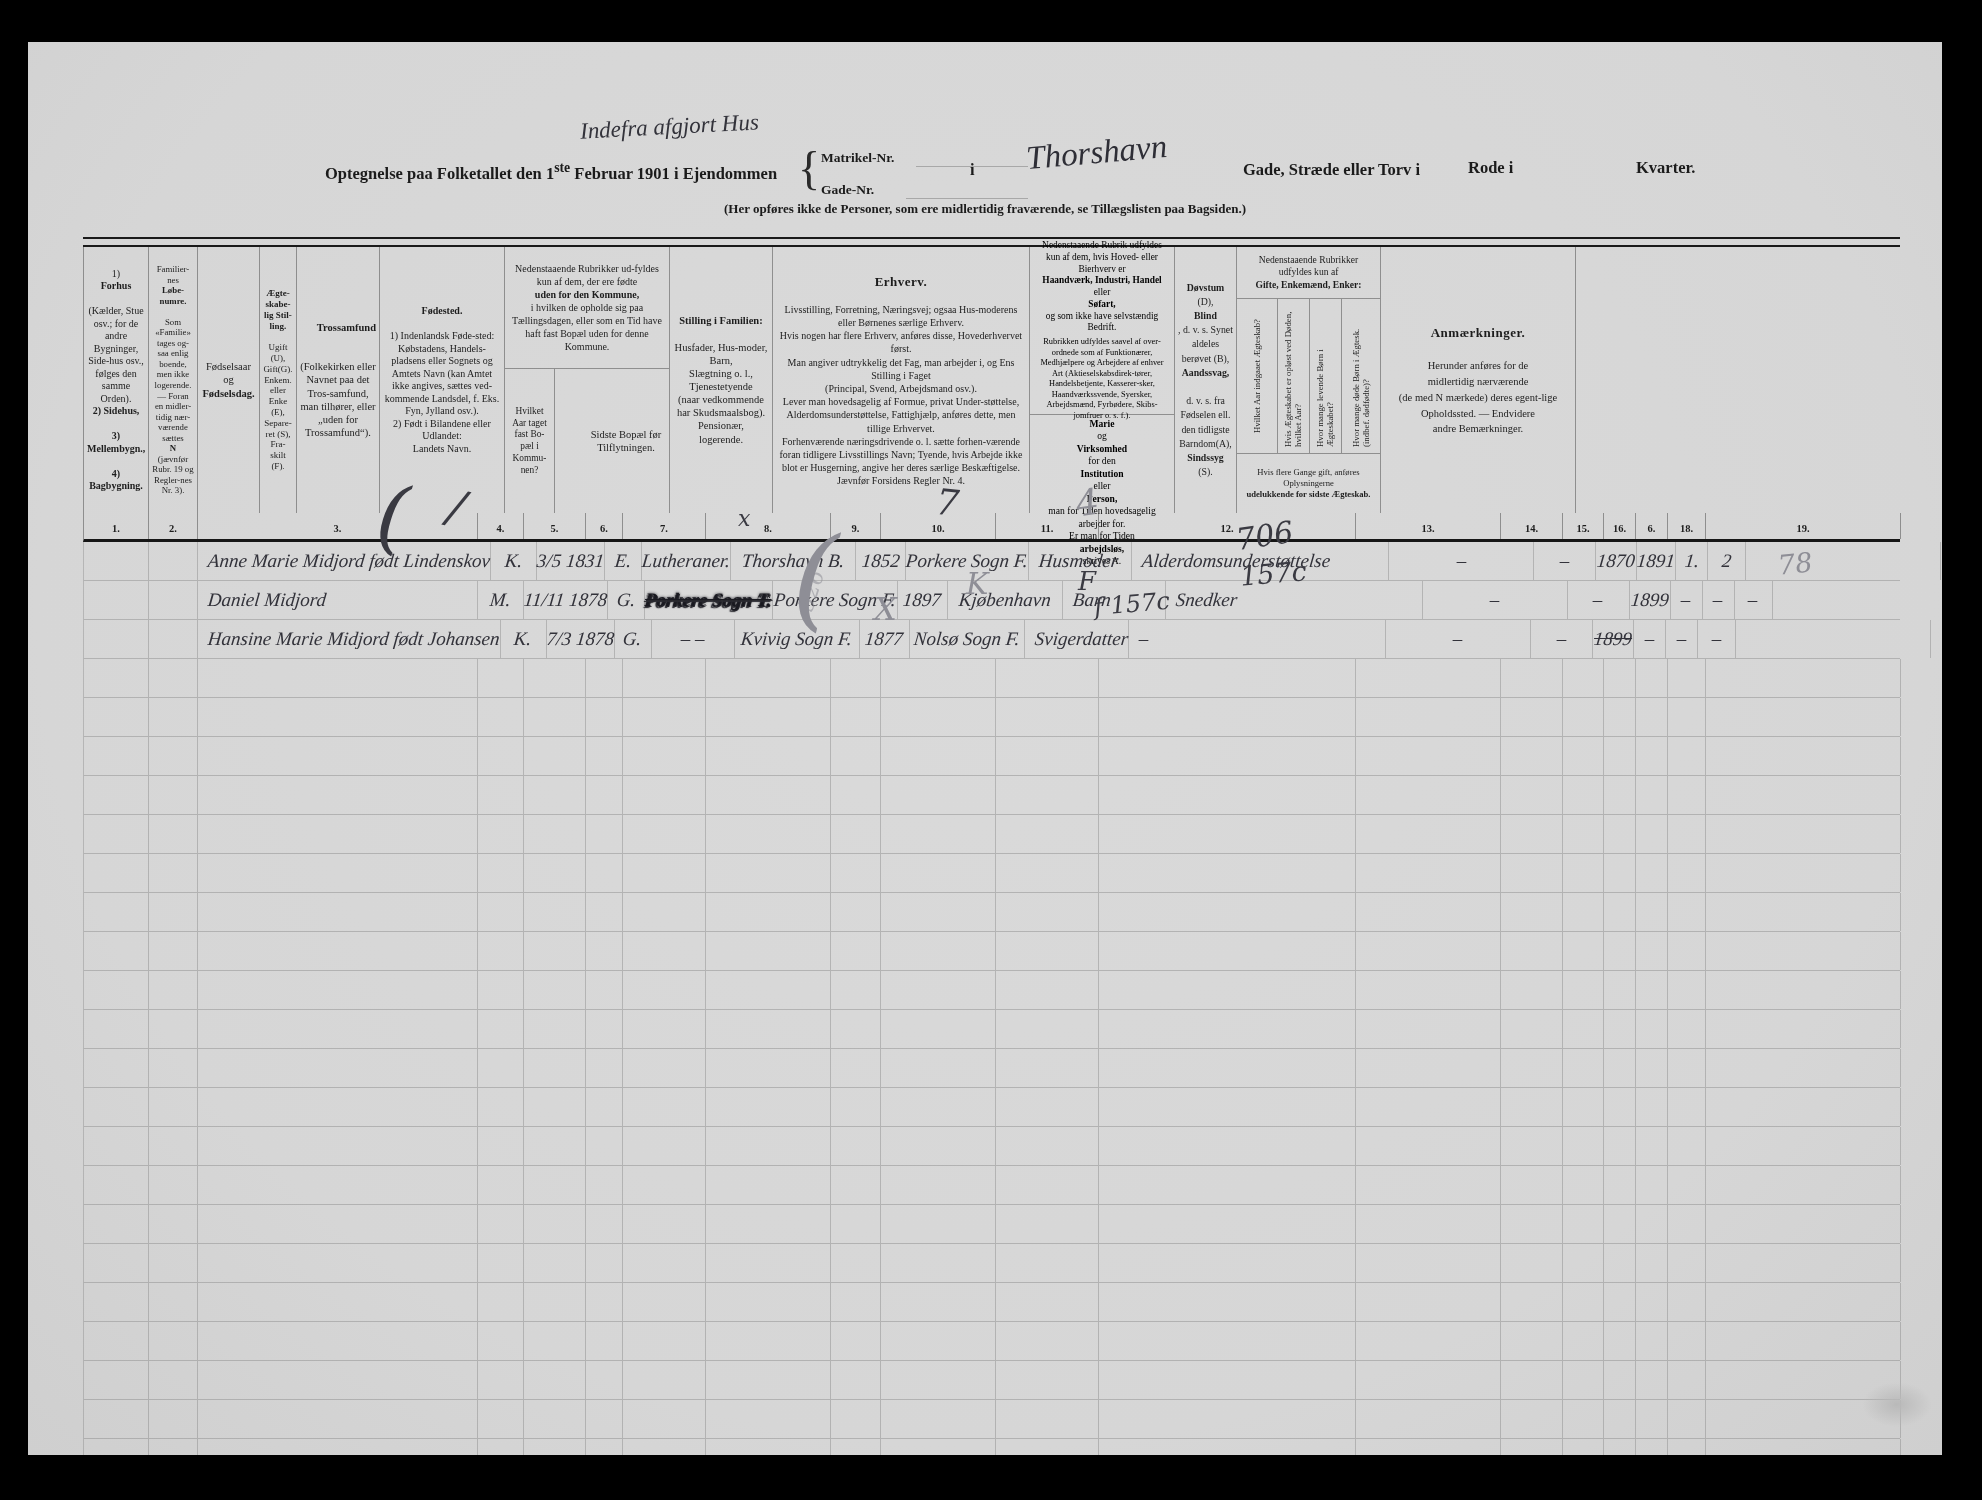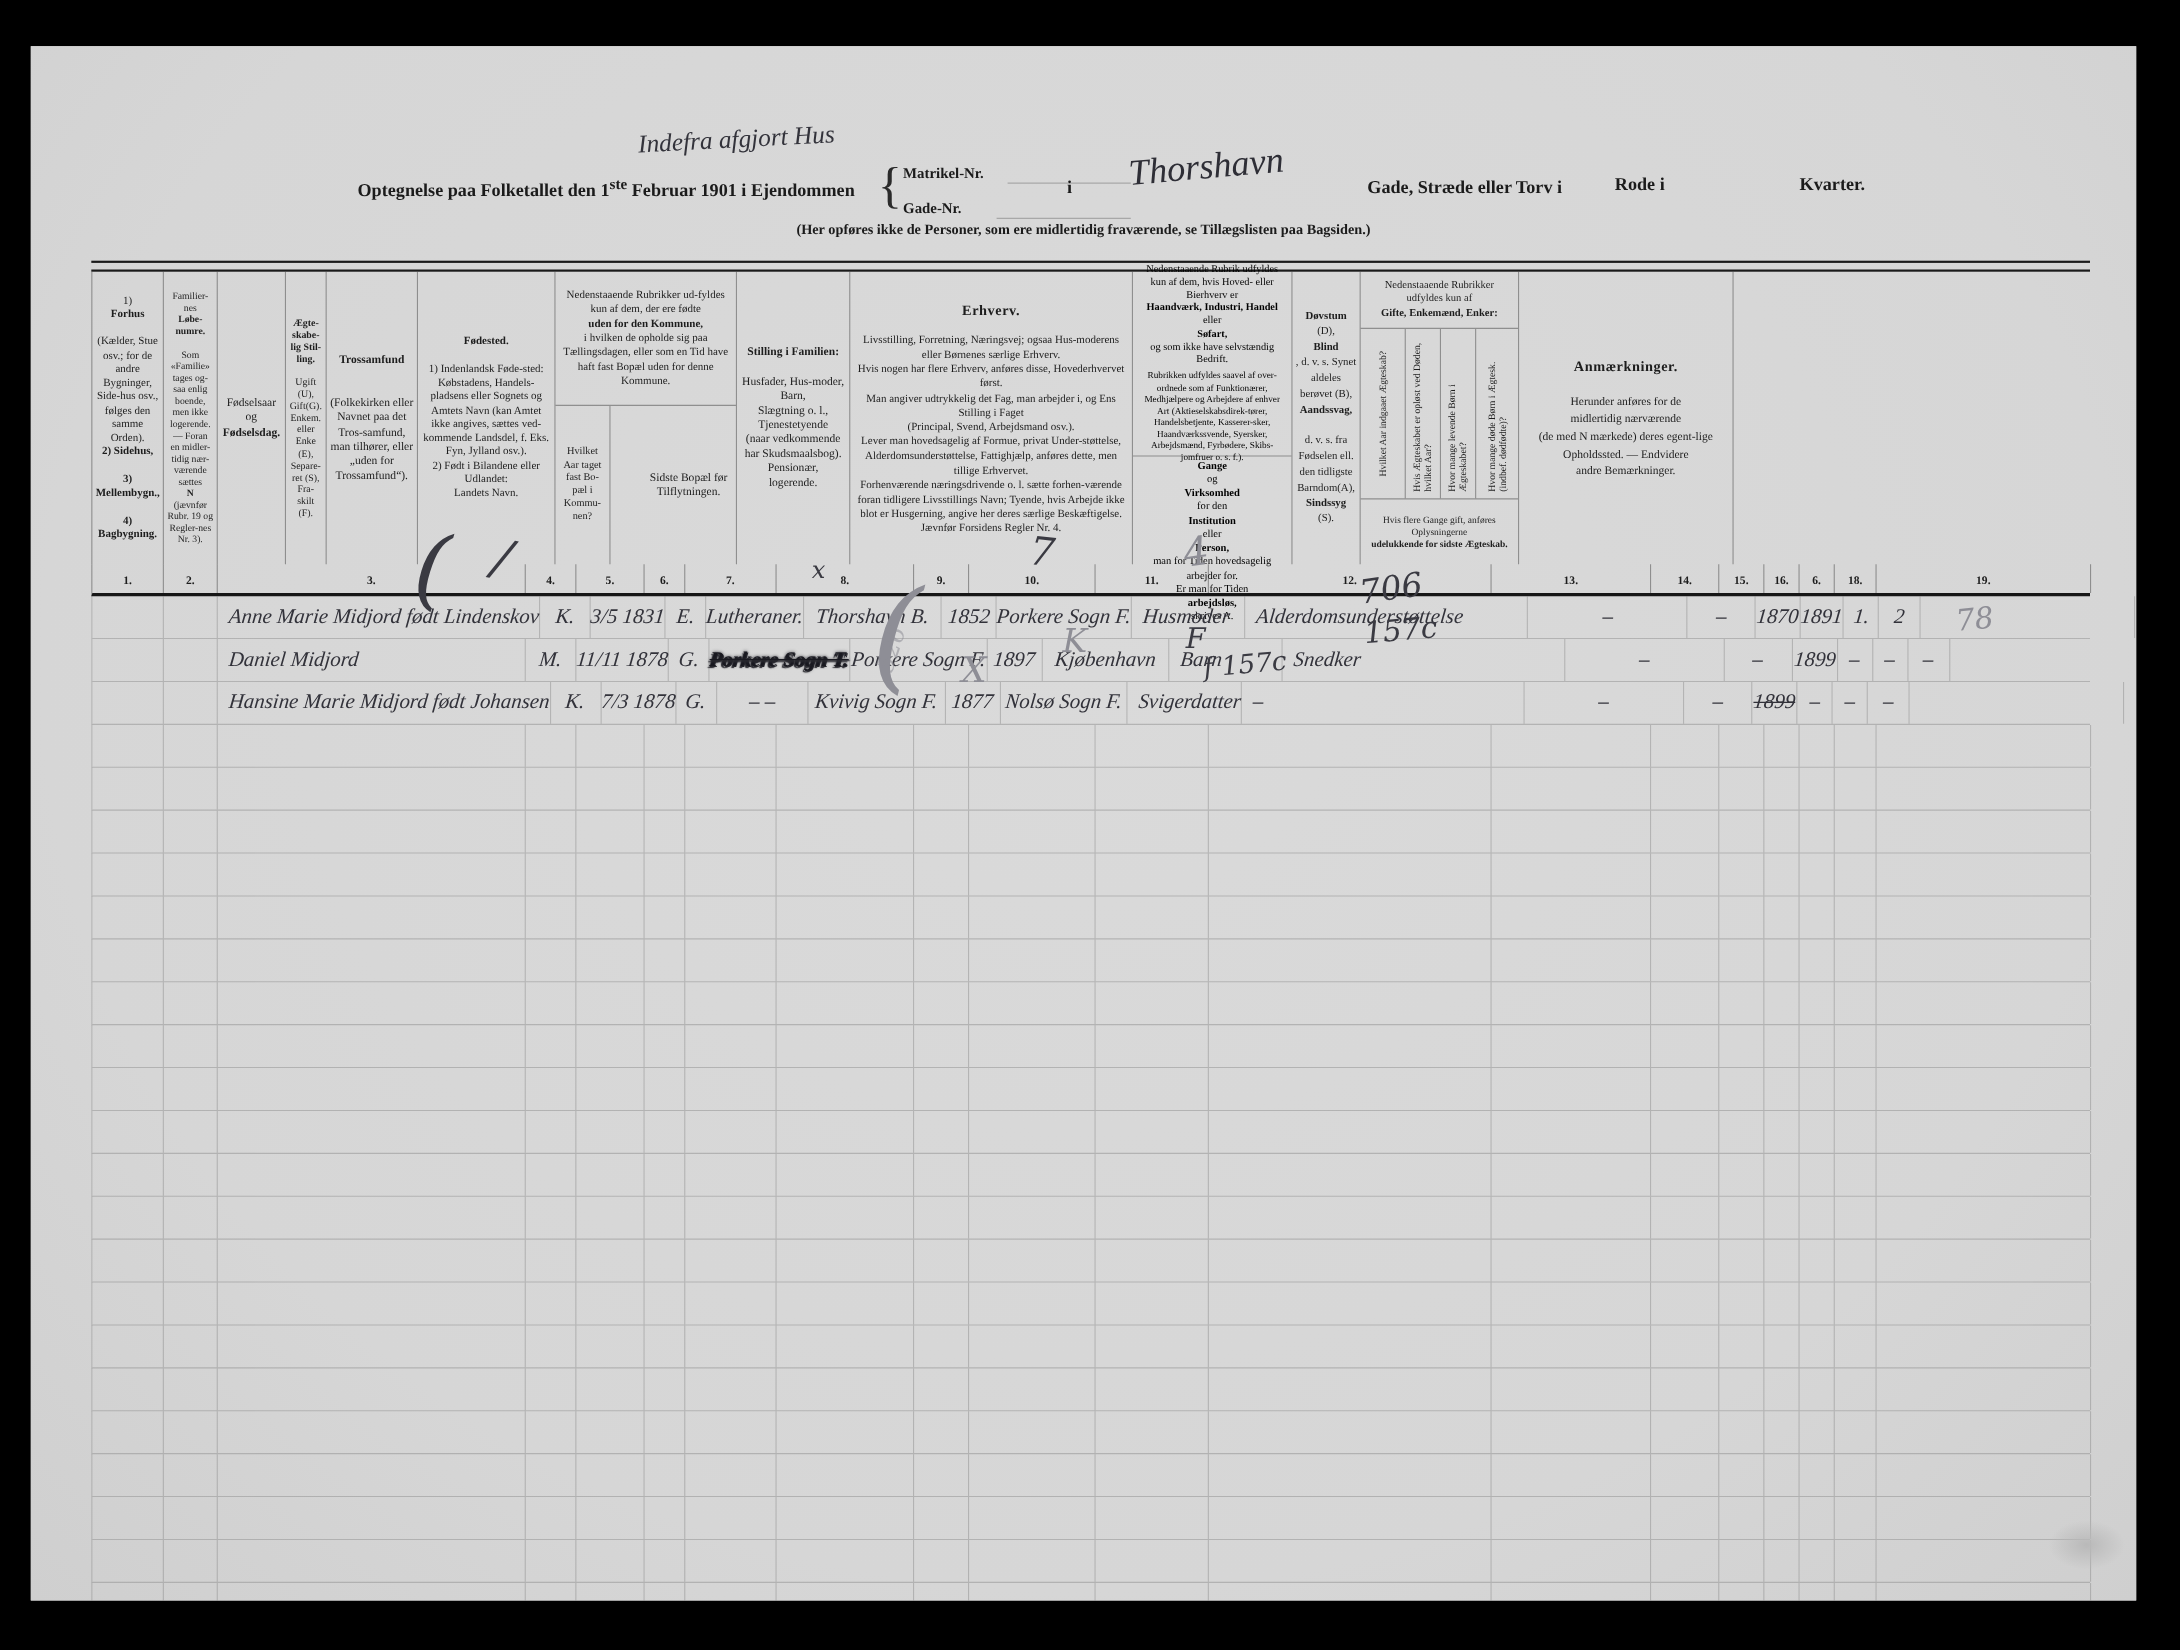--- a/index.html
+++ b/index.html
@@ -95,34 +95,34 @@
   <div class="fh b" style="left:1608px;top:116px;font-size:16.5px;">Kvarter.</div>
   <div class="fh b" style="left:0;top:159px;width:1914px;text-align:center;font-size:13px;">(Her opføres ikke de Personer, som ere midlertidig fraværende, se Tillægslisten paa Bagsiden.)</div>
 
   <div id="census-table">
     <div class="dbl"></div>
     <div class="hrow" id="hdr">
         <div class="hc hc-1" style="flex: 0 0 65px;">1) <b>Forhus</b><br>(Kælder, Stue osv.; for de andre Bygninger, Side-hus osv., følges den samme Orden).<br><b>2) Sidehus,</b><br><b>3) Mellembygn.,</b><br><b>4) Bagbygning.</b></div>
         <div class="hc hc-2" style="flex: 0 0 49px;">Familier-nes <b>Løbe-numre.</b><br>Som «Familie» tages og-saa enlig boende, men ikke logerende. — Foran en midler-tidig nær-værende sættes <b>N</b> (jævnfør Rubr. 19 og Regler-nes Nr. 3).</div>
         <div class="hc hc-5" style="flex: 0 0 62px;">Fødselsaar<br>og<br><b>Fødselsdag.</b></div>
         <div class="hc hc-6" style="flex: 0 0 37px;"><b>Ægte-<br>skabe-<br>lig Stil-<br>ling.</b><br>Ugift<br>(U),<br>Gift(G).<br>Enkem.<br>eller<br>Enke<br>(E),<br>Separe-<br>ret (S),<br>Fra-<br>skilt<br>(F).</div>
-        <div class="hc hc-7" style="flex: 0 0 83px;"><b>Trossamfund</b><br><br>(Folkekirken eller Navnet paa det Tros-samfund, man tilhører, eller „uden for Trossamfund“).</div>
+        <div class="hc hc-7" style="flex: 0 0 83px; align-items: flex-end;"><b>Trossamfund</b><br><br>(Folkekirken eller Navnet paa det Tros-samfund, man tilhører, eller „uden for Trossamfund“).</div>
         <div class="hc hc-8" style="flex: 0 0 125px;"><b>Fødested.</b><br>1) Indenlandsk Føde-sted:<br>Købstadens, Handels-pladsens eller Sognets og Amtets Navn (kan Amtet ikke angives, sættes ved-kommende Landsdel, f. Eks. Fyn, Jylland osv.).<br>2) Født i Bilandene eller Udlandet:<br>Landets Navn.</div>
         <div class="group g910" style="flex: 0 0 165px;">
           <div class="ghead">Nedenstaaende Rubrikker ud-fyldes kun af dem, der ere fødte <b>uden for den Kommune,</b> i hvilken de opholde sig paa Tællingsdagen, eller som en Tid have haft fast Bopæl uden for denne Kommune.</div>
           <div class="gsub">
             <div class="hc hc-9" style="flex: 0 0 50px;">Hvilket<br>Aar taget<br>fast Bo-<br>pæl i<br>Kommu-<br>nen?</div>
             <div class="hc hc-10" style="flex: 1 1 0%;">Sidste Bopæl før<br>Tilflytningen.</div>
           </div>
         </div>
         <div class="hc hc-11" style="flex: 0 0 103px;"><b>Stilling i Familien:</b><br>Husfader, Hus-moder, Barn,<br>Slægtning o. l.,<br>Tjenestetyende<br>(naar vedkommende har Skudsmaalsbog).<br>Pensionær,<br>logerende.</div>
         <div class="hc hc-12" style="flex: 0 0 257px;"><b class="md">Erhverv.</b><br>Livsstilling, Forretning, Næringsvej; ogsaa Hus-moderens eller Børnenes særlige Erhverv.<br>Hvis nogen har flere Erhverv, anføres disse, Hovederhvervet først.<br>Man angiver udtrykkelig det Fag, man arbejder i, og Ens Stilling i Faget<br>(Principal, Svend, Arbejdsmand osv.).<br>Lever man hovedsagelig af Formue, privat Under-støttelse, Alderdomsunderstøttelse, Fattighjælp, anføres dette, men tillige Erhvervet.<br>Forhenværende næringsdrivende o. l. sætte forhen-værende foran tidligere Livsstillings Navn; Tyende, hvis Arbejde ikke blot er Husgerning, angive her deres særlige Beskæftigelse.<br>Jævnfør Forsidens Regler Nr. 4.</div>
         <div class="group" style="flex: 0 0 145px;">
           <div class="split-top hc-13a">Nedenstaaende Rubrik udfyldes kun af dem, hvis Hoved- eller Bierhverv er <b>Haandværk, Industri, Handel</b> eller <b>Søfart,</b> og som ikke have selvstændig Bedrift.<span class="xs">Rubrikken udfyldes saavel af over-ordnede som af Funktionærer, Medhjælpere og Arbejdere af enhver Art (Aktieselskabsdirek-tører, Handelsbetjente, Kasserer-sker, Haandværkssvende, Syersker, Arbejdsmænd, Fyrbødere, Skibs-jomfruer o. s. f.).</span></div>
-          <div class="split-bot hc-13b"><b>Gange</b> og <b>Virksomhed</b> for den <b>Institution</b> eller <b>Person,</b> man for Tiden hovedsagelig arbejder for.<br>Er man for Tiden <b>arbejdsløs,</b> skrives A.</div>
+          <div class="split-bot hc-13b"><b>Marie</b> og <b>Virksomhed</b> for den <b>Institution</b> eller <b>Person,</b> man for Tiden hovedsagelig arbejder for.<br>Er man for Tiden <b>arbejdsløs,</b> skrives A.</div>
         </div>
         <div class="hc hc-14" style="flex: 0 0 62px;"><b>Døvstum</b> (D),<br><b>Blind</b>, d. v. s. Synet aldeles berøvet (B),<br><b>Aandssvag,</b><br>d. v. s. fra Fødselen ell. den tidligste Barndom(A),<br><b>Sindssyg</b> (S).</div>
         <div class="group g1518" style="flex: 0 0 143px;">
           <div class="ghead">Nedenstaaende Rubrikker<br>udfyldes kun af<br><b>Gifte, Enkemænd, Enker:</b></div>
           <div class="vrow">
             <div class="vcell" style="flex: 0 0 41px;">
               <span>Hvilket Aar indgaaet Ægteskab?</span>
             </div>
             <div class="vcell" style="flex: 0 0 32px;">
               <span>Hvis Ægteskabet er opløst ved Døden, hvilket Aar?</span>

